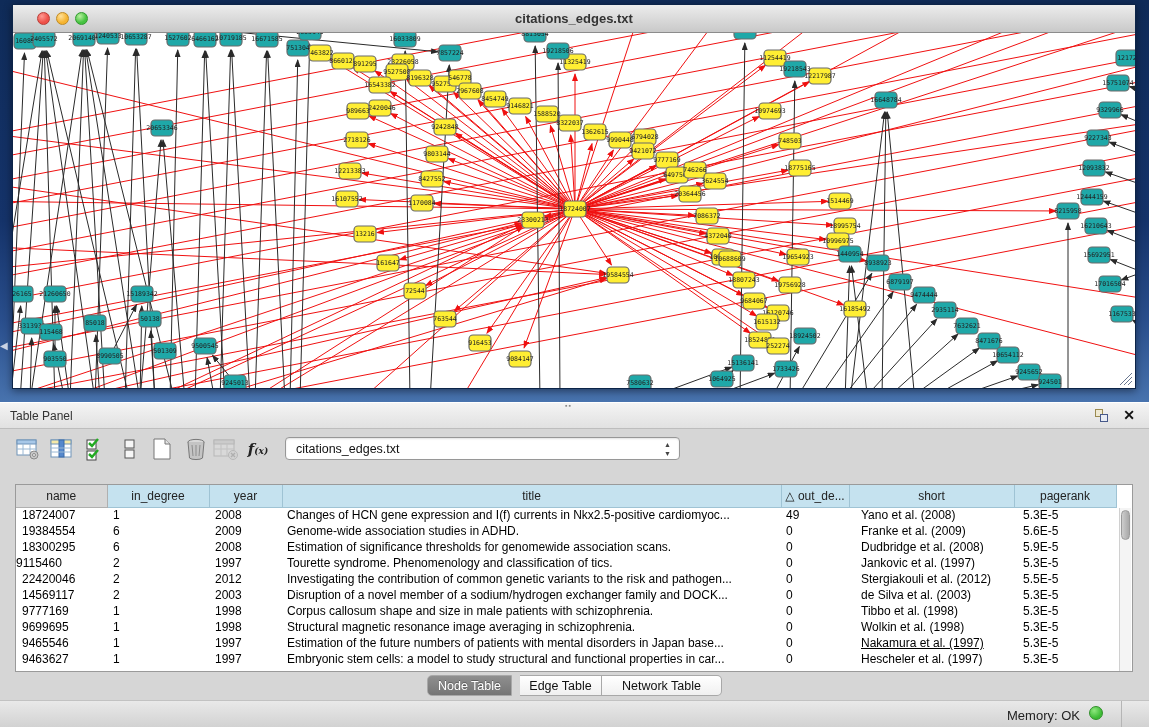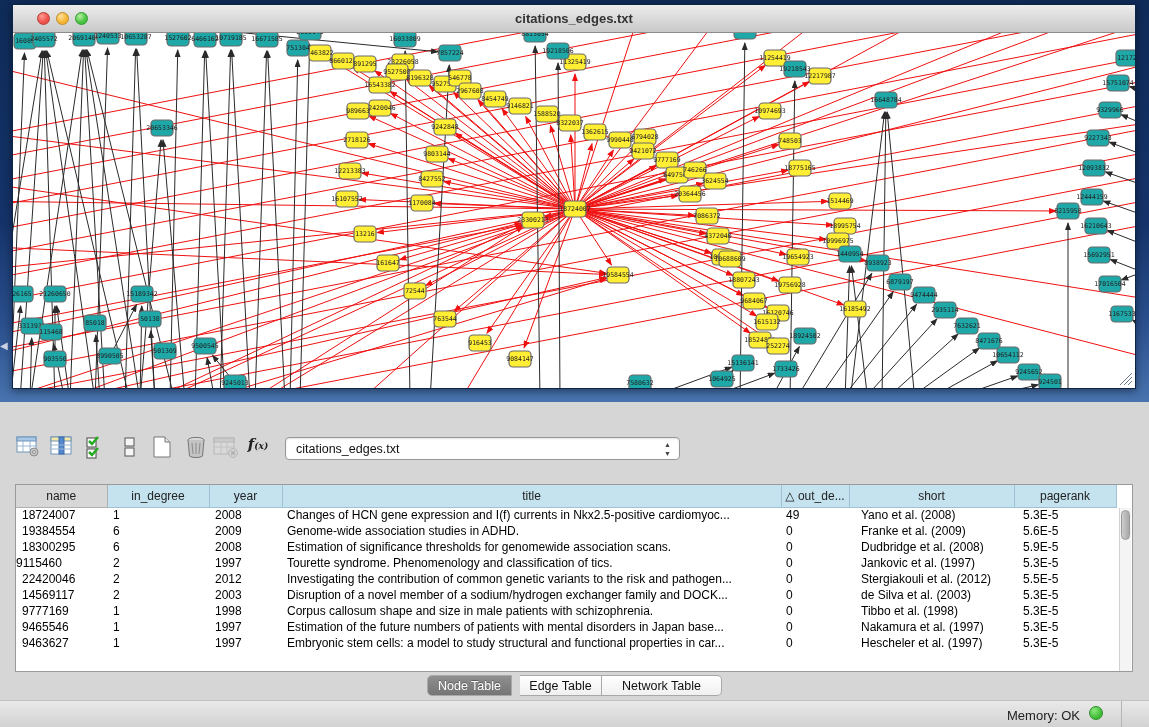--- a/index.html
+++ b/index.html
@@ -30,21 +30,21 @@
   .panel-header { position:absolute; left:0; top:0; width:100%; height:27px;
     background:linear-gradient(#f4f4f4,#e1e1e1); border-bottom:1px solid #bdbdbd; border-top:1px solid #fff; }
   .panel-title { position:absolute; left:10px; top:6px; font-size:12px; color:#333; }
   .float-icon { position:absolute; right:40px; top:6px; width:14px; height:14px; }
   .float-icon .sq1 { position:absolute; left:0; top:0; width:8px; height:8px; border:1.5px solid #9a8a50; background:#efe9d2; }
   .float-icon .sq2 { position:absolute; left:5px; top:5px; width:8px; height:8px; border:1.5px solid #47598a; background:#e8ecf4; }
   .close-icon { position:absolute; right:14px; top:4px; font-size:14px; font-weight:bold; color:#111; line-height:16px; }
   .grip { position:absolute; left:565px; top:1px; width:14px; height:5px; color:#8a8a8a; font-size:7px; line-height:4px; letter-spacing:1px; }
 
   .toolbar { position:absolute; left:0; top:27px; width:100%; height:52px; }
-  .tool-btn { position:absolute; top:6px; width:28px; height:28px; display:flex; justify-content:center; }
+  .tool-btn { position:absolute; top:6px; width:28px; height:28px; display:flex; align-items:center; justify-content:center; }
   .fx { font-family:"DejaVu Serif", serif; font-style:italic; font-weight:bold; font-size:15px; color:#222; }
   .fx small { font-size:9px; font-weight:bold; }
   .combo { position:absolute; left:285px; top:8px; width:395px; height:23px; background:#fff;
     border:1px solid #979797; border-radius:4px; box-shadow:inset 0 1px 2px rgba(0,0,0,.12); }
   .combo-text { position:absolute; left:10px; top:4px; font-size:12.5px; color:#111; }
   .combo-arrows { position:absolute; right:8px; top:2px; font-size:7px; color:#444; line-height:9px; text-align:center; }
 
   .tablebox { position:absolute; left:15px; top:82px; width:1118px; height:188px; background:#fff; border:1px solid #9a9a9a; }
   table.data { border-collapse:collapse; table-layout:fixed; width:1100px; }
   table.data th { height:22px; background:#c5e2ef; border:1px solid #9fc3d4; border-top:none;
@@ -757,20 +757,29 @@
           <line x1="1120" y1="384" x2="1132" y2="372"></line>
           <line x1="1124" y1="384" x2="1132" y2="376"></line>
           <line x1="1128" y1="384" x2="1132" y2="380"></line>
         </g>
       </svg>
     </div>
   </div>
 </div>
 
 <div class="table-panel">
+  <div class="panel-header">
+    <span class="grip">▪▪</span>
+    <span class="panel-title">Table Panel</span>
+    <span class="float-icon">
+        <span class="sq1"></span>
+        <span class="sq2"></span>
+      </span>
+    <span class="close-icon">✕</span>
+  </div>
 
   <div class="toolbar">
     <span class="tool-btn" style="left:14px">
       <svg width="24" height="22">
           <rect x="1" y="2" width="19" height="15" fill="#fff" stroke="#6f93b8"></rect>
           <rect x="1" y="2" width="19" height="4" fill="#a8c8e8" stroke="#6f93b8"></rect>
           <line x1="7" y1="6" x2="7" y2="17" stroke="#9ab8d4"></line>
           <line x1="14" y1="6" x2="14" y2="17" stroke="#9ab8d4"></line>
           <line x1="1" y1="11" x2="20" y2="11" stroke="#9ab8d4"></line>
           <circle cx="18" cy="17" r="4" fill="#c9c9c9" stroke="#8a8a8a"></circle>
@@ -915,26 +924,35 @@
           <tr>
             <td style="padding-left: 6px;">9777169</td>
             <td style="padding-left: 6px;">1</td>
             <td style="padding-left: 6px;">1998</td>
             <td style="padding-left: 5px;">Corpus callosum shape and size in male patients with schizophrenia.</td>
             <td style="padding-left: 5px;">0</td>
             <td style="padding-left: 12px;">Tibbo et al. (1998)</td>
             <td style="padding-left: 9px;">5.3E-5</td>
           </tr>
           <tr>
+            <td style="padding-left: 6px;">9699695</td>
+            <td style="padding-left: 6px;">1</td>
+            <td style="padding-left: 6px;">1998</td>
+            <td style="padding-left: 5px;">Structural magnetic resonance image averaging in schizophrenia.</td>
+            <td style="padding-left: 5px;">0</td>
+            <td style="padding-left: 12px;">Wolkin et al. (1998)</td>
+            <td style="padding-left: 9px;">5.3E-5</td>
+          </tr>
+          <tr>
             <td style="padding-left: 6px;">9465546</td>
             <td style="padding-left: 6px;">1</td>
             <td style="padding-left: 6px;">1997</td>
             <td style="padding-left: 5px;">Estimation of the future numbers of patients with mental disorders in Japan base...</td>
             <td style="padding-left: 5px;">0</td>
-            <td style="padding-left: 12px;">Nakamura et al. (1997)</td>
+            <td style="padding-left: 12px; text-decoration: underline;">Nakamura et al. (1997)</td>
             <td style="padding-left: 9px;">5.3E-5</td>
           </tr>
           <tr>
             <td style="padding-left: 6px;">9463627</td>
             <td style="padding-left: 6px;">1</td>
             <td style="padding-left: 6px;">1997</td>
             <td style="padding-left: 5px;">Embryonic stem cells: a model to study structural and functional properties in car...</td>
             <td style="padding-left: 5px;">0</td>
             <td style="padding-left: 12px;">Hescheler et al. (1997)</td>
             <td style="padding-left: 9px;">5.3E-5</td>

